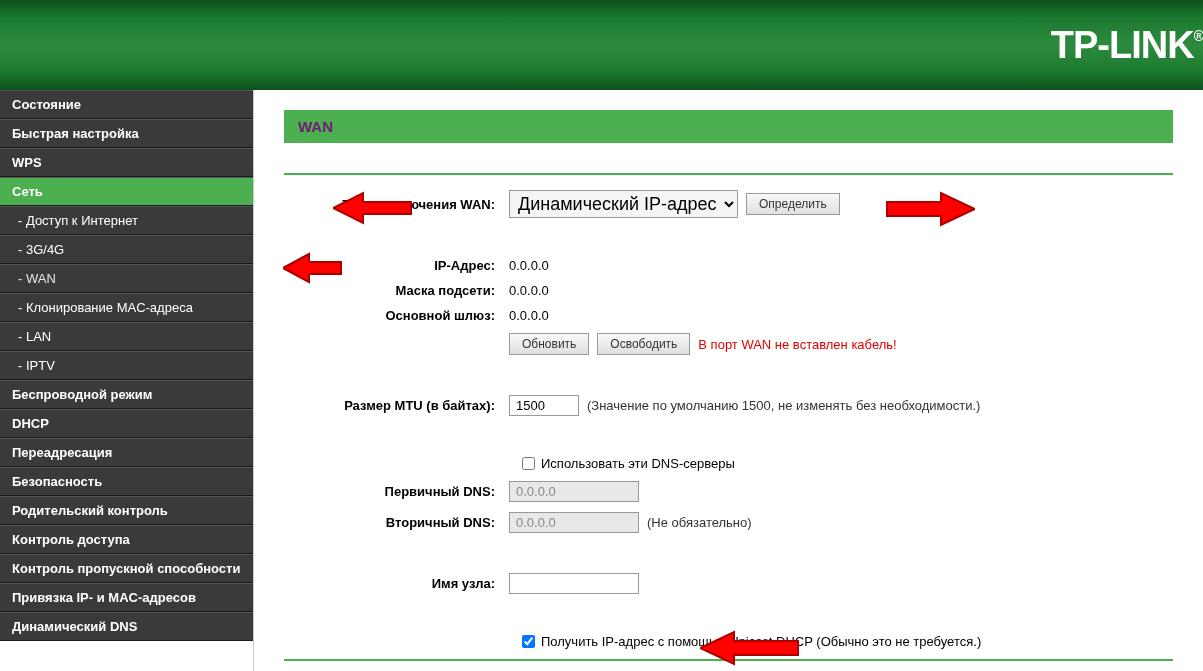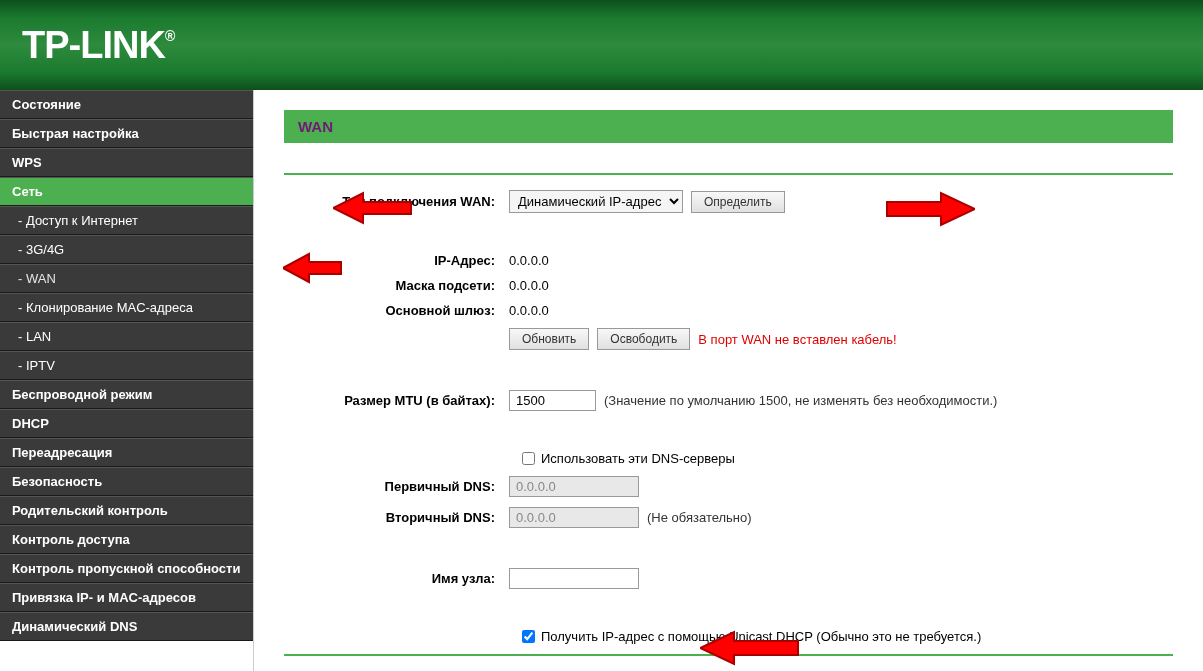--- a/index.html
+++ b/index.html
@@ -10,20 +10,21 @@
   height: 671px;
   overflow: hidden;
   position: relative;
 }
 .header {
   height: 90px;
   background: linear-gradient(to bottom, #0d4f1c 0%, #1a7a2e 20%, #2e8b3e 50%, #1a7a2e 80%, #0d4f1c 100%);
   display: flex;
   align-items: center;
   padding-left: 22px;
+  justify-content: flex-end;
 }
 .logo {
   color: #fff;
   font-size: 38px;
   font-weight: bold;
   letter-spacing: -1px;
   font-family: Arial, sans-serif;
 }
 .logo sup { font-size: 14px; vertical-align: top; position: relative; top: 4px; }
 .main {
@@ -89,21 +90,21 @@
   padding-right: 14px;
   font-weight: bold;
   color: #000;
 }
 .form-value {
   display: flex;
   align-items: center;
   gap: 8px;
 }
 select {
-  font-size: 13px;
+  font-size: 18px;
   padding: 2px 4px;
   border: 1px solid #999;
   background: #f5f5f5;
 }
 .btn {
   font-size: 12px;
   padding: 3px 12px;
   background: linear-gradient(to bottom, #f8f8f8, #e0e0e0);
   border: 1px solid #999;
   cursor: pointer;
@@ -209,21 +210,21 @@
         <button class="btn">Освободить</button>
         <span class="warning-text">В порт WAN не вставлен кабель!</span>
       </div>
     </div>
 
     <div class="gap"></div>
 
     <div class="form-row">
       <div class="form-label">Размер MTU (в байтах):</div>
       <div class="form-value">
-        <input class="field-input" style="width: 87px;" value="1500">
+        <input class="field-input" style="width: 70px;" value="1500">
         <span class="hint-text">(Значение по умолчанию 1500, не изменять без необходимости.)</span>
       </div>
     </div>
 
     <div class="gap"></div>
 
     <div class="checkbox-row">
       <input type="checkbox" style="">
       <span>Использовать эти DNS-серверы</span>
     </div>

